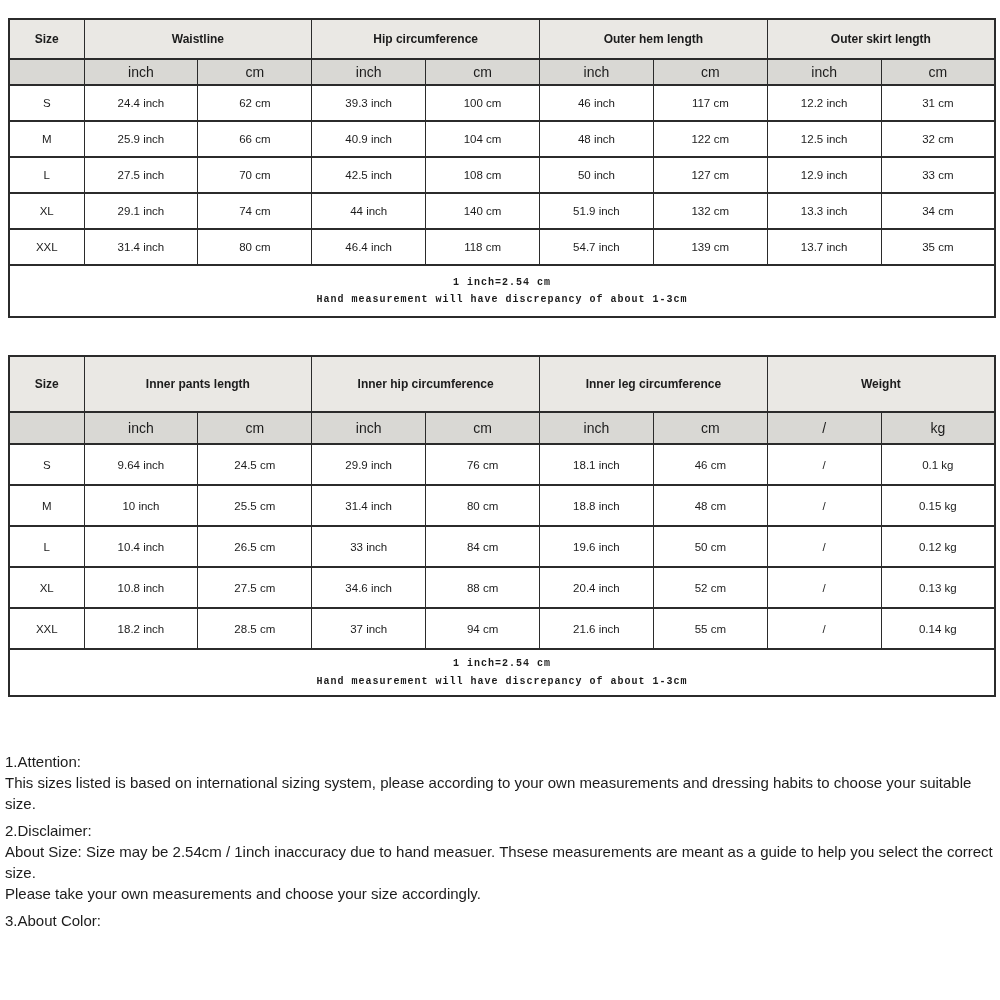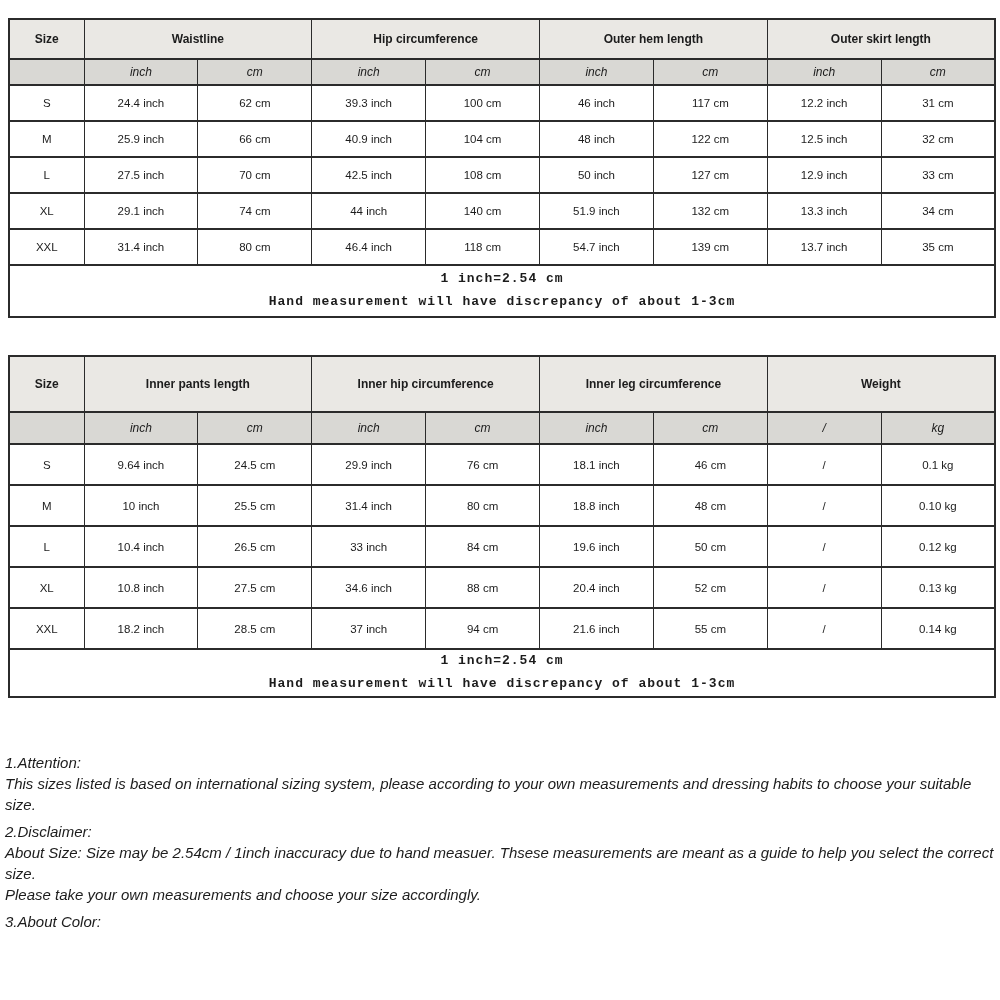--- a/index.html
+++ b/index.html
@@ -39,51 +39,49 @@
     background: #eae8e4;
     font-size: 12px;
     font-weight: bold;
     border-bottom-width: 2px;
   }
   .t1 .group-row th { height: 38px; }
   .t2 .group-row th { height: 54px; }
 
   .unit-row th {
     background: #d9d8d4;
-    font-size: 12px;
+    font-size: 14px;
     font-weight: normal;
     border-bottom-width: 2px;
-    font-style: italic;
   }
   .t1 .unit-row th { height: 24px; }
   .t2 .unit-row th { height: 30px; }
 
   .size-table tbody td {
     font-size: 11.5px;
     background: #ffffff;
     border-bottom-width: 2px;
   }
   .t1 tbody td { height: 34px; }
   .t2 tbody td { height: 39px; }
 
   .note-row td {
     background: #ffffff;
     font-family: "Liberation Mono", monospace;
     font-weight: bold;
-    font-size: 13px;
+    font-size: 10px;
     letter-spacing: 1px;
     line-height: 1.75;
   }
   .t1 .note-row td { height: 50px; }
   .t2 .note-row td { height: 45px; }
 
   .notes {
     margin: 54px 2px 0 5px;
     font-size: 15px;
-    font-style: italic;
   }
   .notes p {
     margin: 0;
     line-height: 21px;
     white-space: pre-line;
   }
   .notes p.gap { margin-top: 6px; }
 </style>
 </head>
 <body>
@@ -235,21 +233,21 @@
         </tr>
         <tr>
           <td>M</td>
           <td>10 inch</td>
           <td>25.5 cm</td>
           <td>31.4 inch</td>
           <td>80 cm</td>
           <td>18.8 inch</td>
           <td>48 cm</td>
           <td>/</td>
-          <td>0.10 kg</td>
+          <td>0.15 kg</td>
         </tr>
         <tr>
           <td>L</td>
           <td>10.4 inch</td>
           <td>26.5 cm</td>
           <td>33 inch</td>
           <td>84 cm</td>
           <td>19.6 inch</td>
           <td>50 cm</td>
           <td>/</td>

